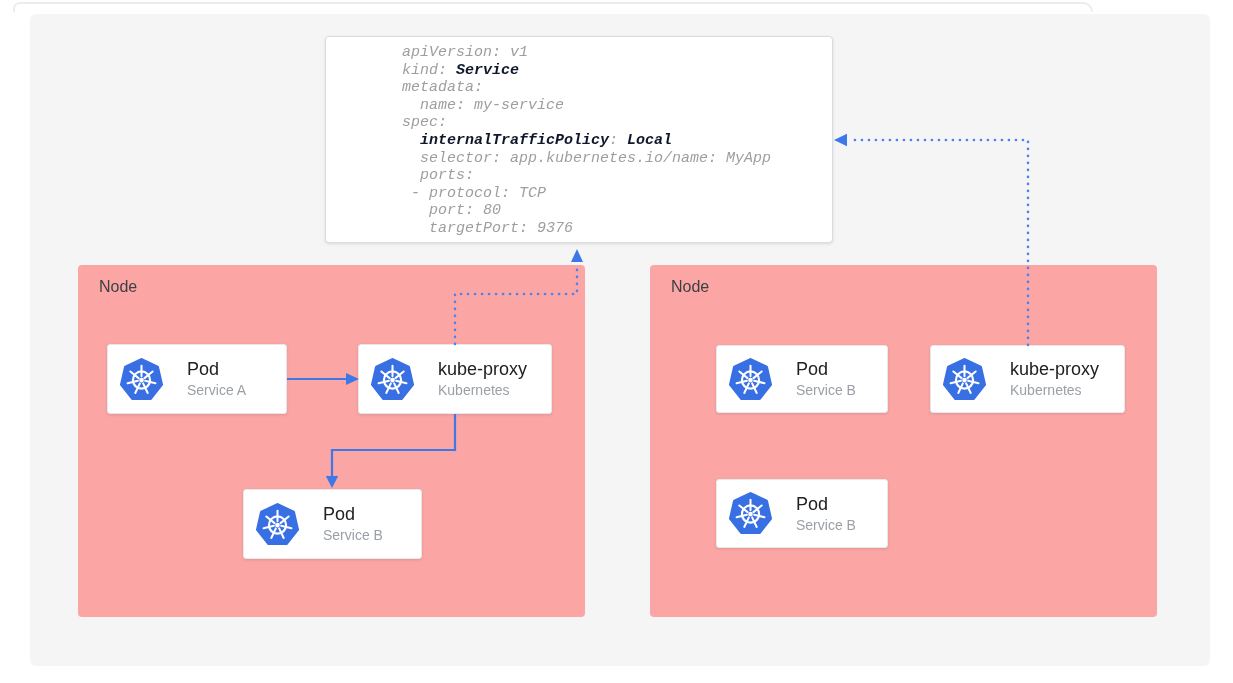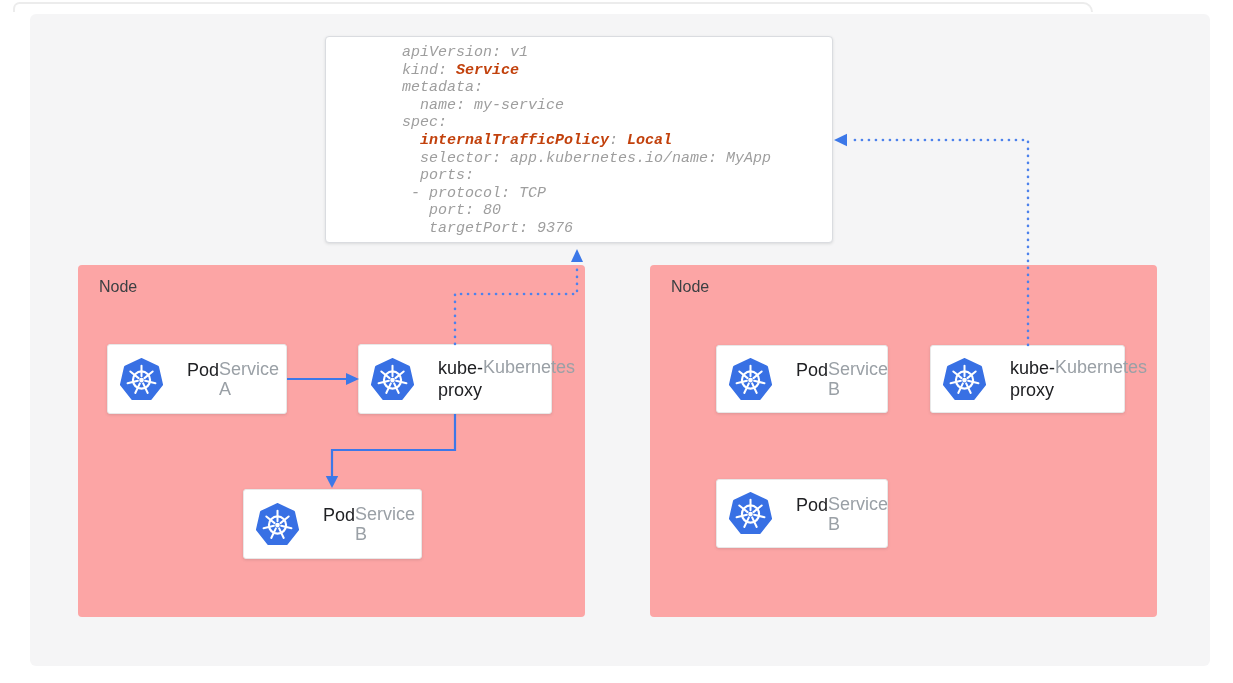--- a/index.html
+++ b/index.html
@@ -10,37 +10,37 @@
             border-top-left-radius:8px;border-top-right-radius:12px;background:transparent;}
   .panel{position:absolute;left:30px;top:14px;width:1180px;height:652px;background:#f5f5f6;border-radius:6px;}
 
   
   .config-box{position:absolute;left:295px;top:22px;width:508px;height:207px;box-sizing:border-box;
               background:#ffffff;border:1px solid #dadce0;border-radius:4px;
               box-shadow:0 1px 3px rgba(60,64,67,.14);
               padding:7px 8px 0 76px;overflow:hidden;
               font-family:"Liberation Mono",monospace;font-style:italic;font-size:15px;line-height:17.6px;
               color:#9e9e9e;white-space:pre;}
-  .code-line span.b{font-weight:bold;color:#c2410c;text-align:center;}
+  .code-line span.b{font-weight:bold;color:#0f172a;text-align:center;}
 
   
   .node{position:absolute;width:507px;height:352px;background:#fca5a5;border-radius:4px;}
   .node-left{left:48px;top:251px;}
   .node-right{left:620px;top:251px;}
   .node-label{position:absolute;left:21px;top:13px;font-size:16px;color:#3c4043;}
 
   
   .card{position:absolute;height:70px;box-sizing:border-box;background:#ffffff;
         border:1px solid #e8e8e8;border-radius:3px;box-shadow:0 1px 3px rgba(60,64,67,.16);
         display:flex;align-items:center;}
   .k8s{flex:none;width:43px;height:43px;margin:0 24px 0 12px;}
   .k8s svg{display:block;width:43px;height:43px;}
-  .card-text{display:flex;flex-direction:row;}
+  .card-text{display:flex;flex-direction:column;}
   .card-title{font-size:18px;line-height:22px;color:#202124;}
-  .card-sub{font-size:18px;line-height:20px;color:#9aa0a6;}
+  .card-sub{font-size:14px;line-height:20px;color:#9aa0a6;}
 
   .arrows{position:absolute;left:0;top:0;width:1180px;height:652px;pointer-events:none;}
 </style>
 </head>
 <body>
 
 <svg width="0" height="0" style="position:absolute">
   <defs>
     <symbol id="k8s-logo" viewBox="0 0 40 40">
       <polygon points="20,1.5 5.15,8.65 1.48,24.73 11.76,37.62 28.24,37.62 38.52,24.73 34.85,8.65" fill="#3870e4" stroke="#3870e4" stroke-width="3" stroke-linejoin="round"></polygon>

